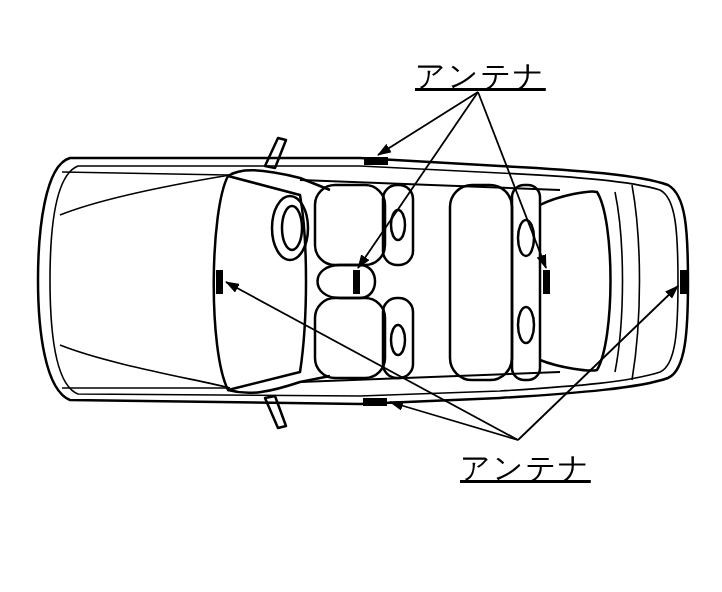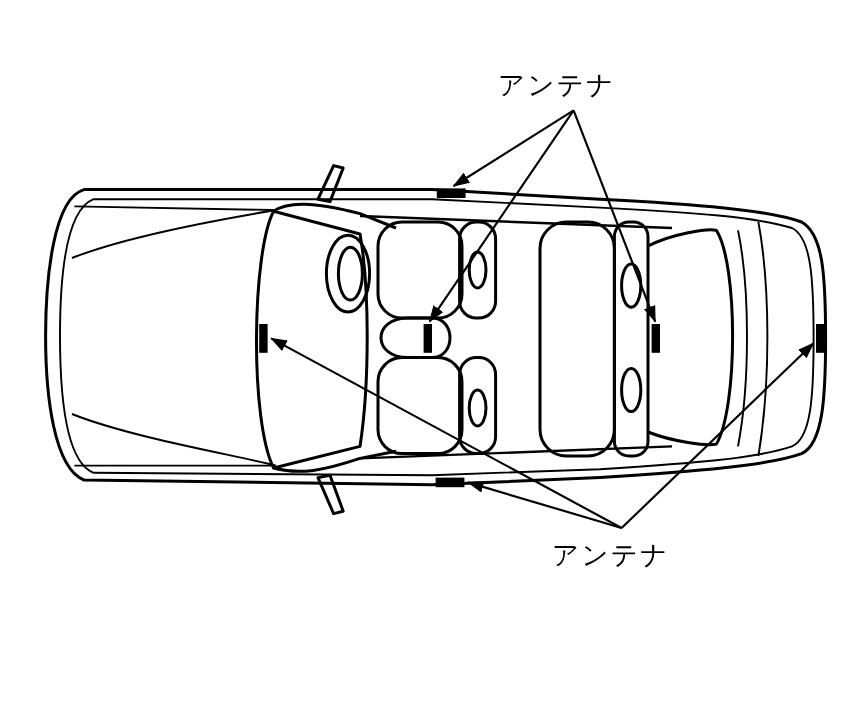--- a/index.html
+++ b/index.html
@@ -1,18 +1,18 @@
 <!DOCTYPE html>
 <html><head>
   <meta charset="utf-8">
   <style>
     html, body { margin: 0; padding: 0; background: #ffffff; }
     body { width: 722px; height: 592px; overflow: hidden; position: relative; font-family: "DejaVu Sans", sans-serif; }
     #diagram { position: absolute; left: 0; top: 0; width: 722px; height: 592px; }
-    .label { position: absolute; font-size: 22px; color: #000; letter-spacing: 2px; white-space: nowrap; font-family: "DejaVu Sans", sans-serif; }
+    .label { position: absolute; font-size: 30px; color: #000; letter-spacing: 2px; white-space: nowrap; font-family: "DejaVu Sans", sans-serif; text-decoration: underline; }
     #label-top { left: 415px; top: 56px; }
     #label-bottom { left: 460px; top: 448px; }
   </style>
 </head>
 <body>
 
 <svg id="diagram" viewBox="0 0 722 592" xmlns="http://www.w3.org/2000/svg">
   <defs>
     <marker id="arrow" markerWidth="14" markerHeight="10" refX="13" refY="5" orient="auto" markerUnits="userSpaceOnUse">
       <path d="M0,0 L14,5 L0,10 Z" fill="#000"></path>

